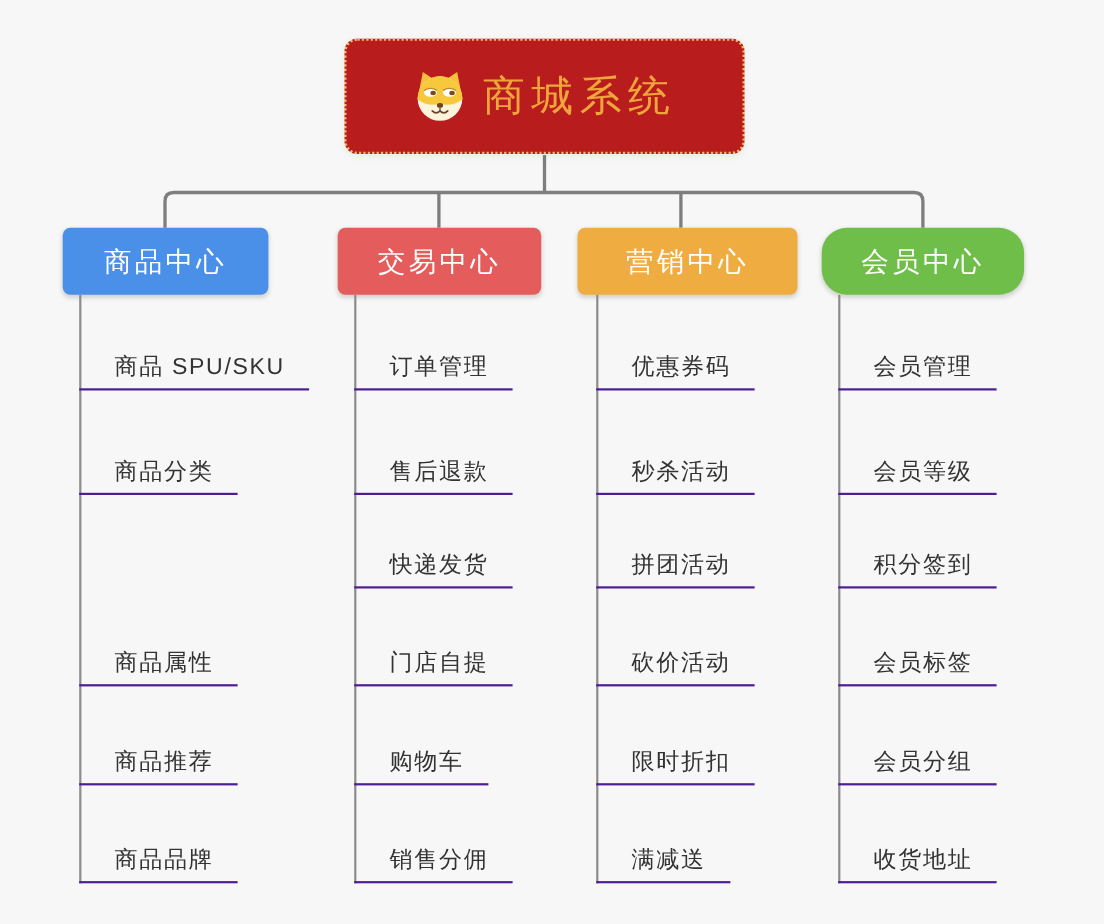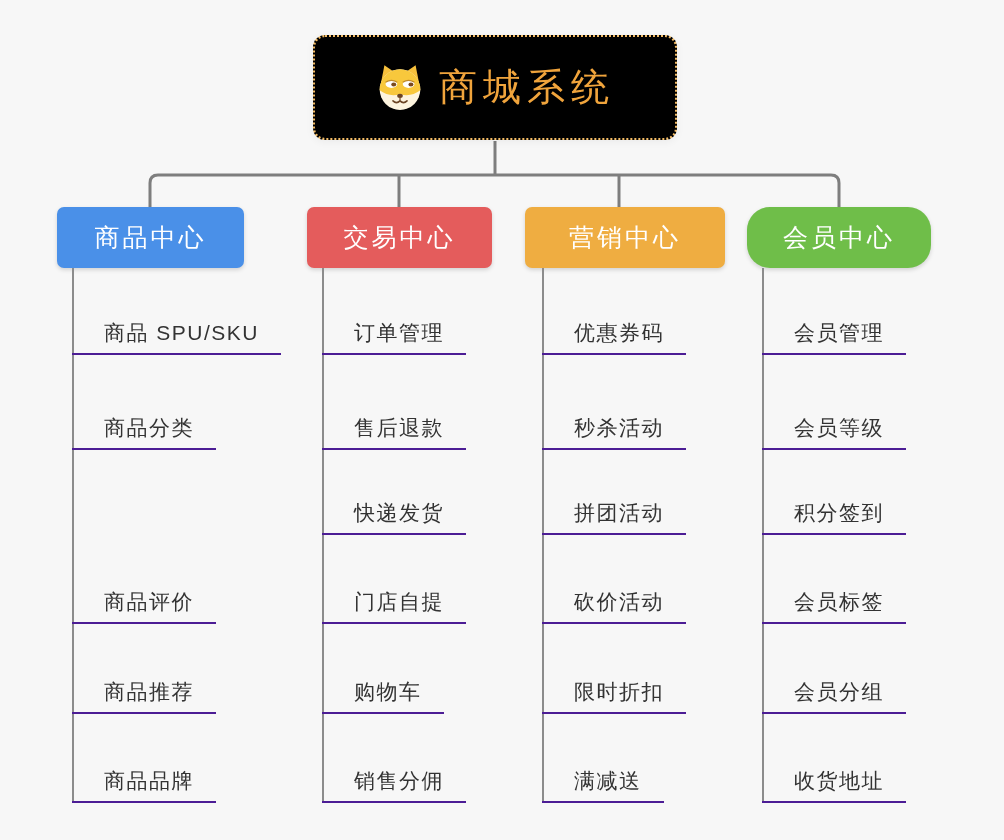--- a/index.html
+++ b/index.html
@@ -11,21 +11,21 @@
   }
   .stage{position:relative;width:1004px;height:840px;}
 
   
   .connectors{position:absolute;left:0;top:0;pointer-events:none;}
 
   
   .root-node{
     position:absolute;left:313px;top:35px;width:364px;height:105px;
     box-sizing:border-box;
-    background:#000000;
+    background:#b91c1c;
     border:2px dotted #F3BC66;
     border-radius:12px;
     display:flex;align-items:center;justify-content:center;gap:14px;
     box-shadow:0 2px 8px rgba(0,0,0,0.05);
   }
   .root-title{
     font-size:38px;letter-spacing:6px;color:#F0A43C;font-weight:500;
     white-space:nowrap;
   }
   .dog-icon{width:50px;height:50px;display:block;}
@@ -100,21 +100,21 @@
   <div class="branch-head c2h" style="background-color: rgb(239, 173, 65);">营销中心</div>
   <div class="branch-head c3h" style="background-color: rgb(111, 190, 73);">会员中心</div>
 
   <div class="branch-line c0"></div>
   <div class="branch-line c1"></div>
   <div class="branch-line c2"></div>
   <div class="branch-line c3"></div>
 
   <div class="item c0 r0">商品 SPU/SKU</div>
   <div class="item c0 r1">商品分类</div>
-  <div class="item c0 r3">商品评价</div>
+  <div class="item c0 r3">商品属性</div>
   <div class="item c0 r4">商品推荐</div>
   <div class="item c0 r5">商品品牌</div>
 
   <div class="item c1 r0">订单管理</div>
   <div class="item c1 r1">售后退款</div>
   <div class="item c1 r2">快递发货</div>
   <div class="item c1 r3">门店自提</div>
   <div class="item c1 r4">购物车</div>
   <div class="item c1 r5">销售分佣</div>
 

